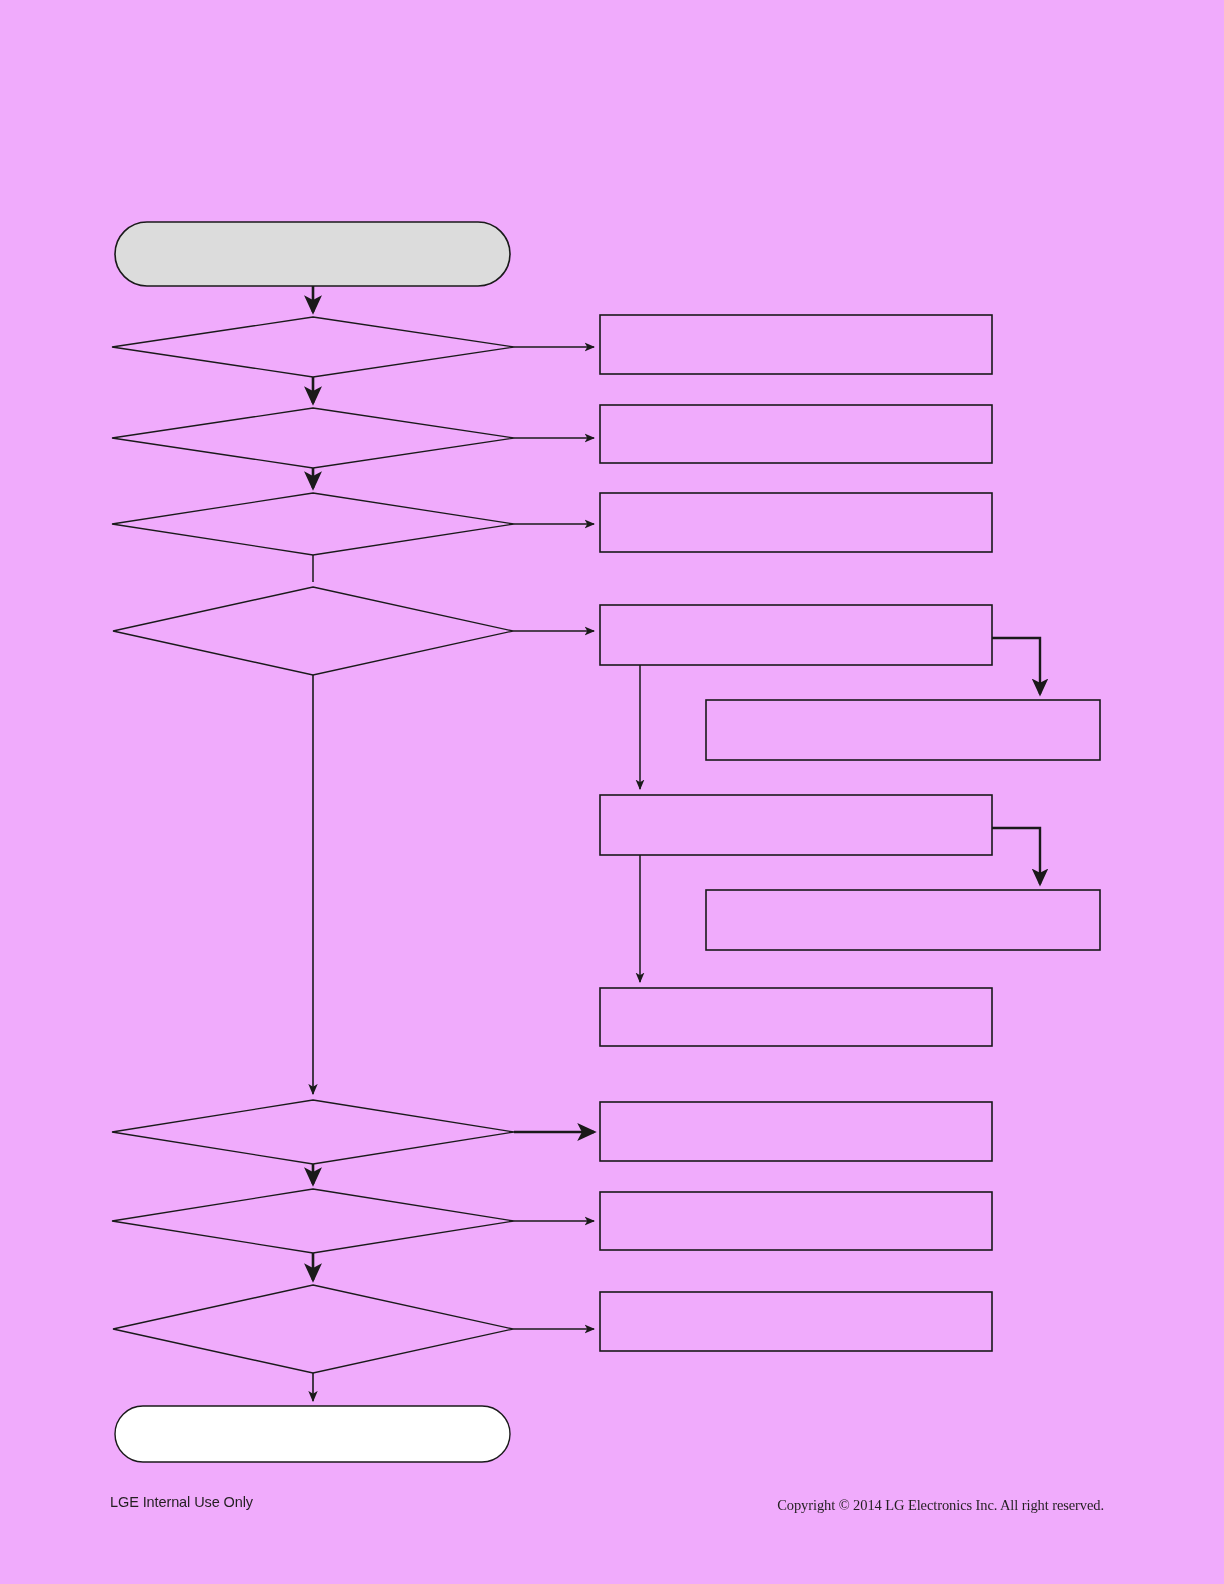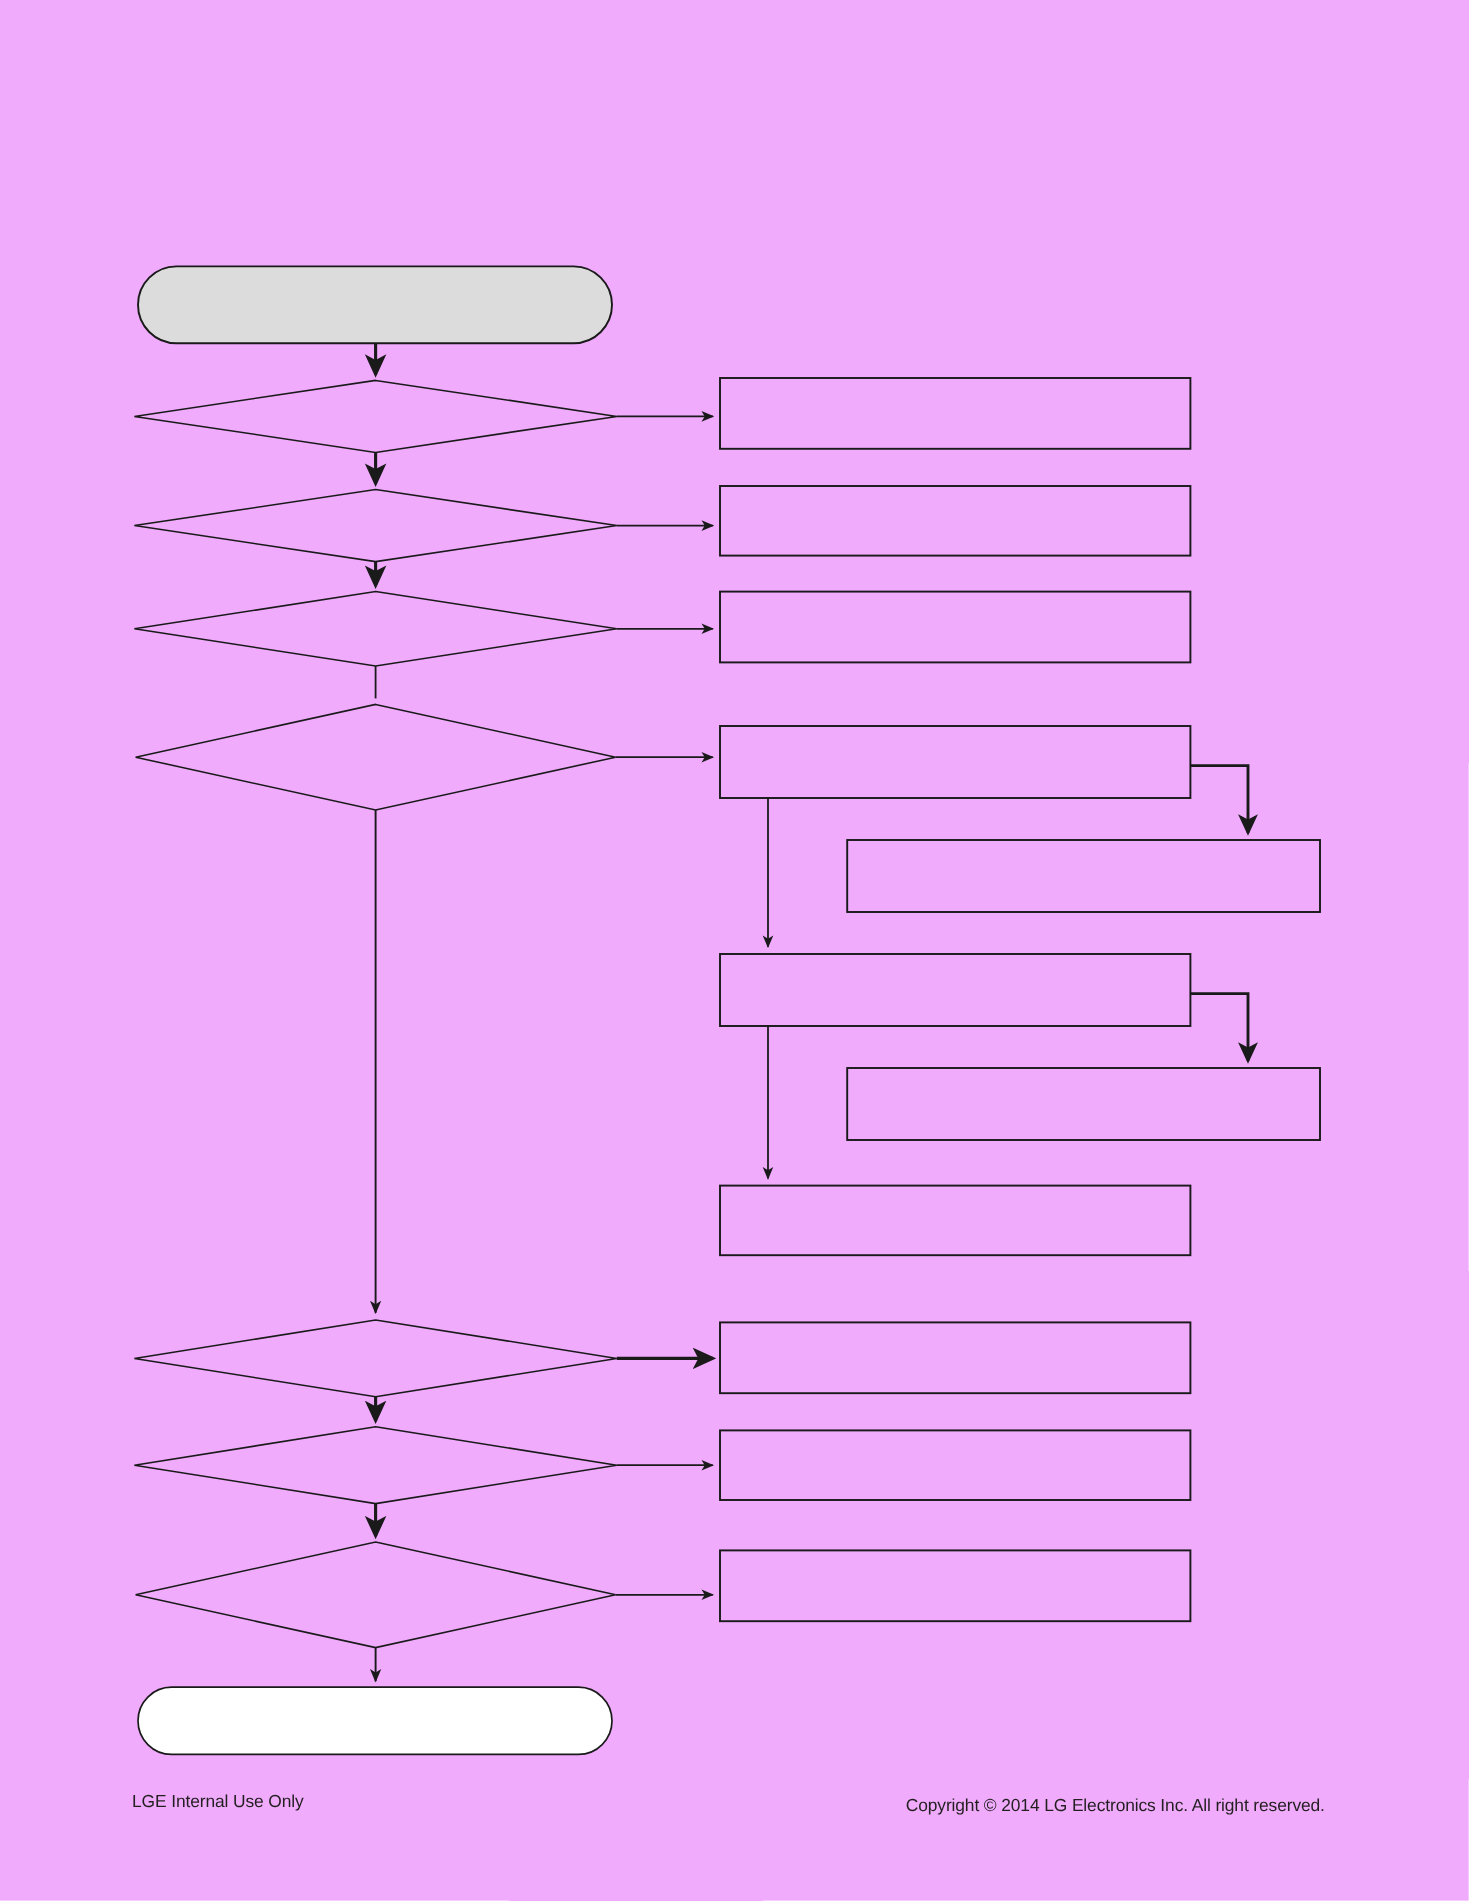--- a/index.html
+++ b/index.html
@@ -54,21 +54,21 @@
     position: absolute;
     right: 120px;
     top: 0px;
     text-align: right;
     font-size: 14.5px;
     color: #231f20;
     line-height: 1.55;
     letter-spacing: -0.1px;
     white-space: nowrap;
   }
-  .footer-right div { display: block; }
+  .footer-right div { display: block; font-family: Liberation Serif, serif; }
 </style>
 </head>
 <body>
 
 <div id="page">
 
   <svg id="flow-svg" viewBox="0 0 1224 1584">
     <defs>
       <marker id="arrow-thin" viewBox="0 0 10 10" refX="9" refY="5" markerWidth="7" markerHeight="7" orient="auto-start-reverse">
         <path d="M 0 0.8 L 10 5 L 0 9.2 L 2.6 5 Z" fill="#1a1a1a"></path>

